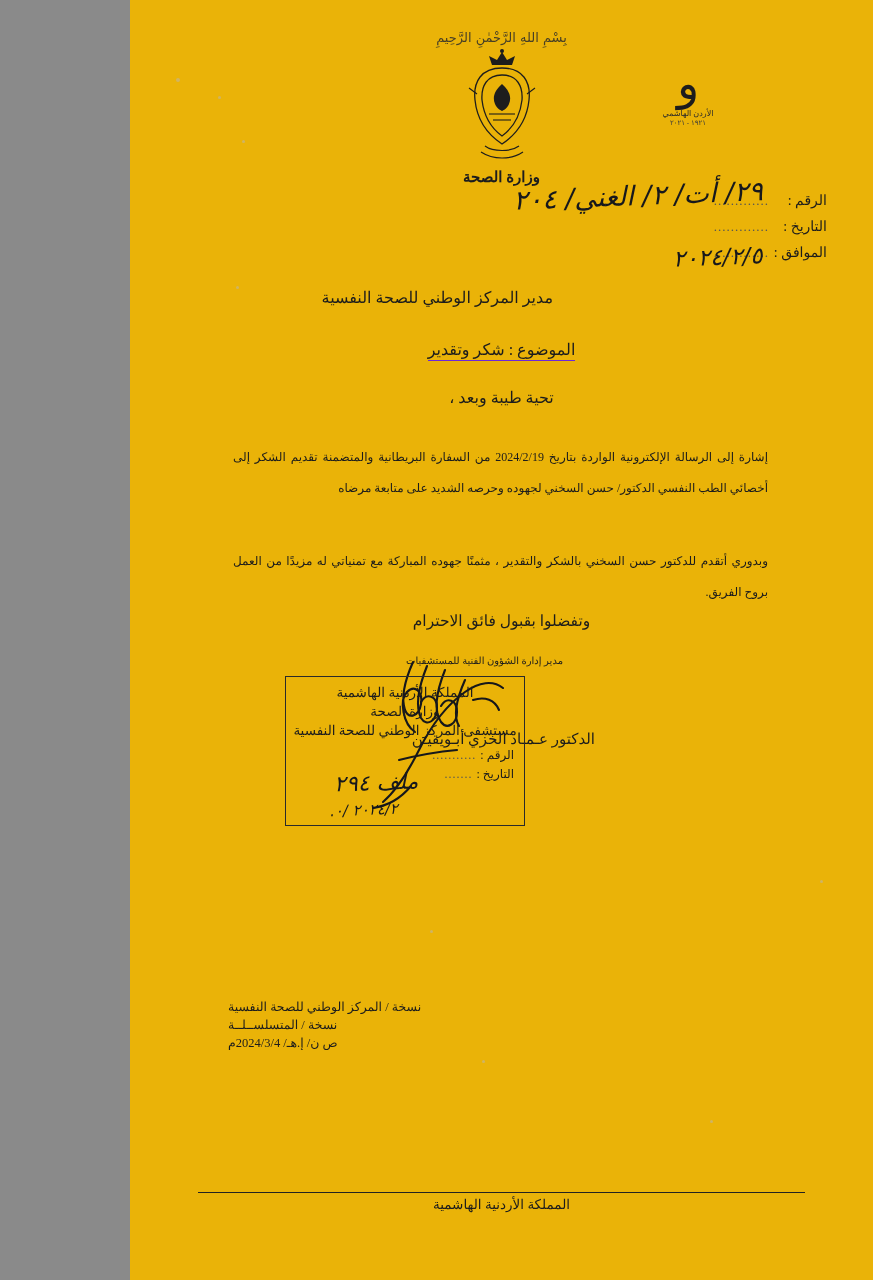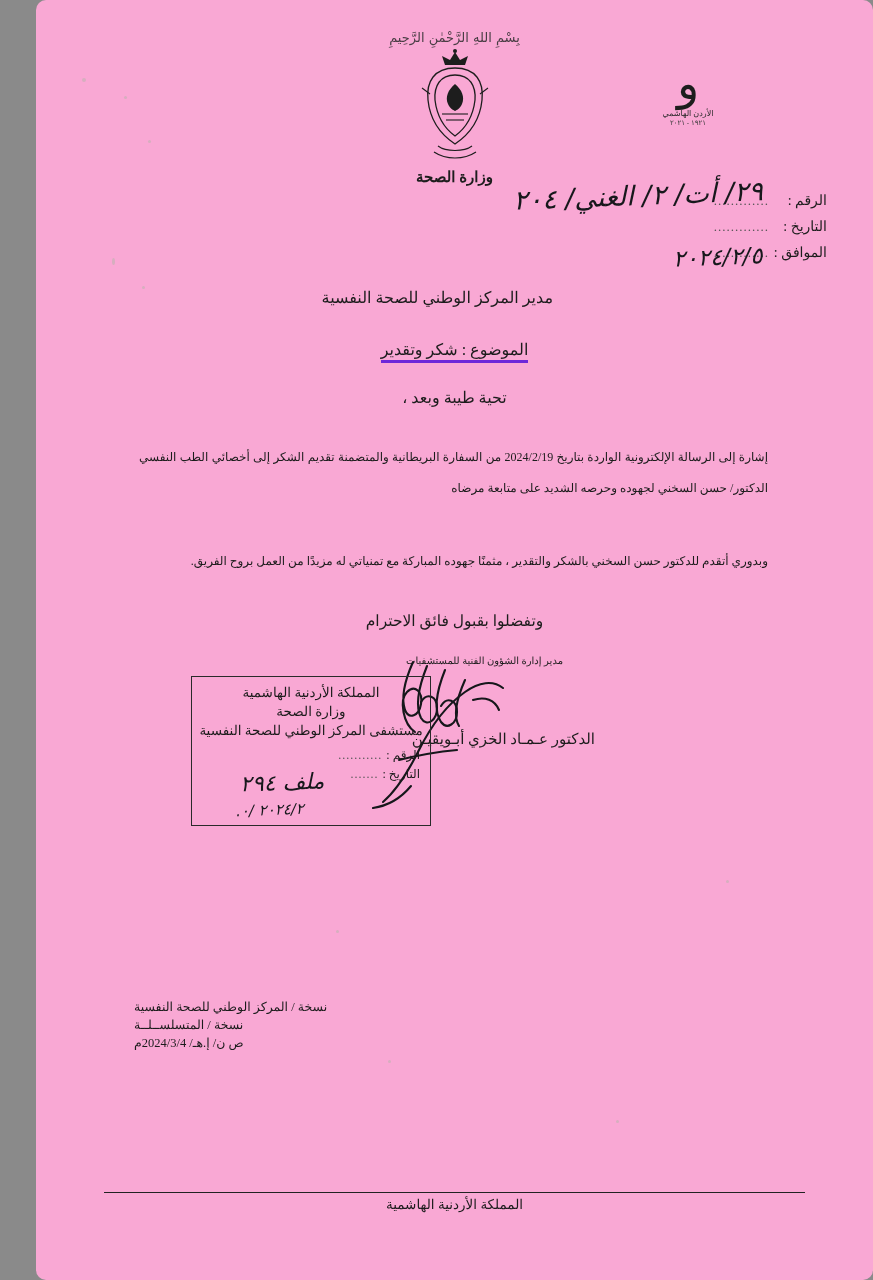--- a/index.html
+++ b/index.html
@@ -2,27 +2,26 @@
 <html lang="ar" dir="rtl"><head>
 <meta charset="utf-8">
 <style>
   html, body {
     margin: 0;
     padding: 0;
     background: #8a8a8a;
   }
   .page {
     position: relative;
-    width: 837px;
+    width: 743px;
     height: 1280px;
-    background: #f9a8d4;
+    background: #eab308;
     overflow: hidden;
     font-family: "Liberation Serif", "DejaVu Serif", serif;
     color: #1c1c1c;
-    border-radius: 10px;
   }
   
   .speck {
     position: absolute;
     background: #b9b4ad;
     border-radius: 50%;
     opacity: .55;
   }
 
   
@@ -143,21 +142,21 @@
   }
   .subject {
     position: absolute;
     top: 340px;
     right: 0;
     left: 0;
     text-align: center;
     font-size: 16px;
   }
   .subject span {
-    border-bottom: 3px solid #6d28d9;
+    border-bottom: 1px solid #6d28d9;
     padding-bottom: 2px;
   }
   .greeting {
     position: absolute;
     top: 388px;
     right: 0; left: 0;
     text-align: center;
     font-size: 16px;
   }
   .para {

